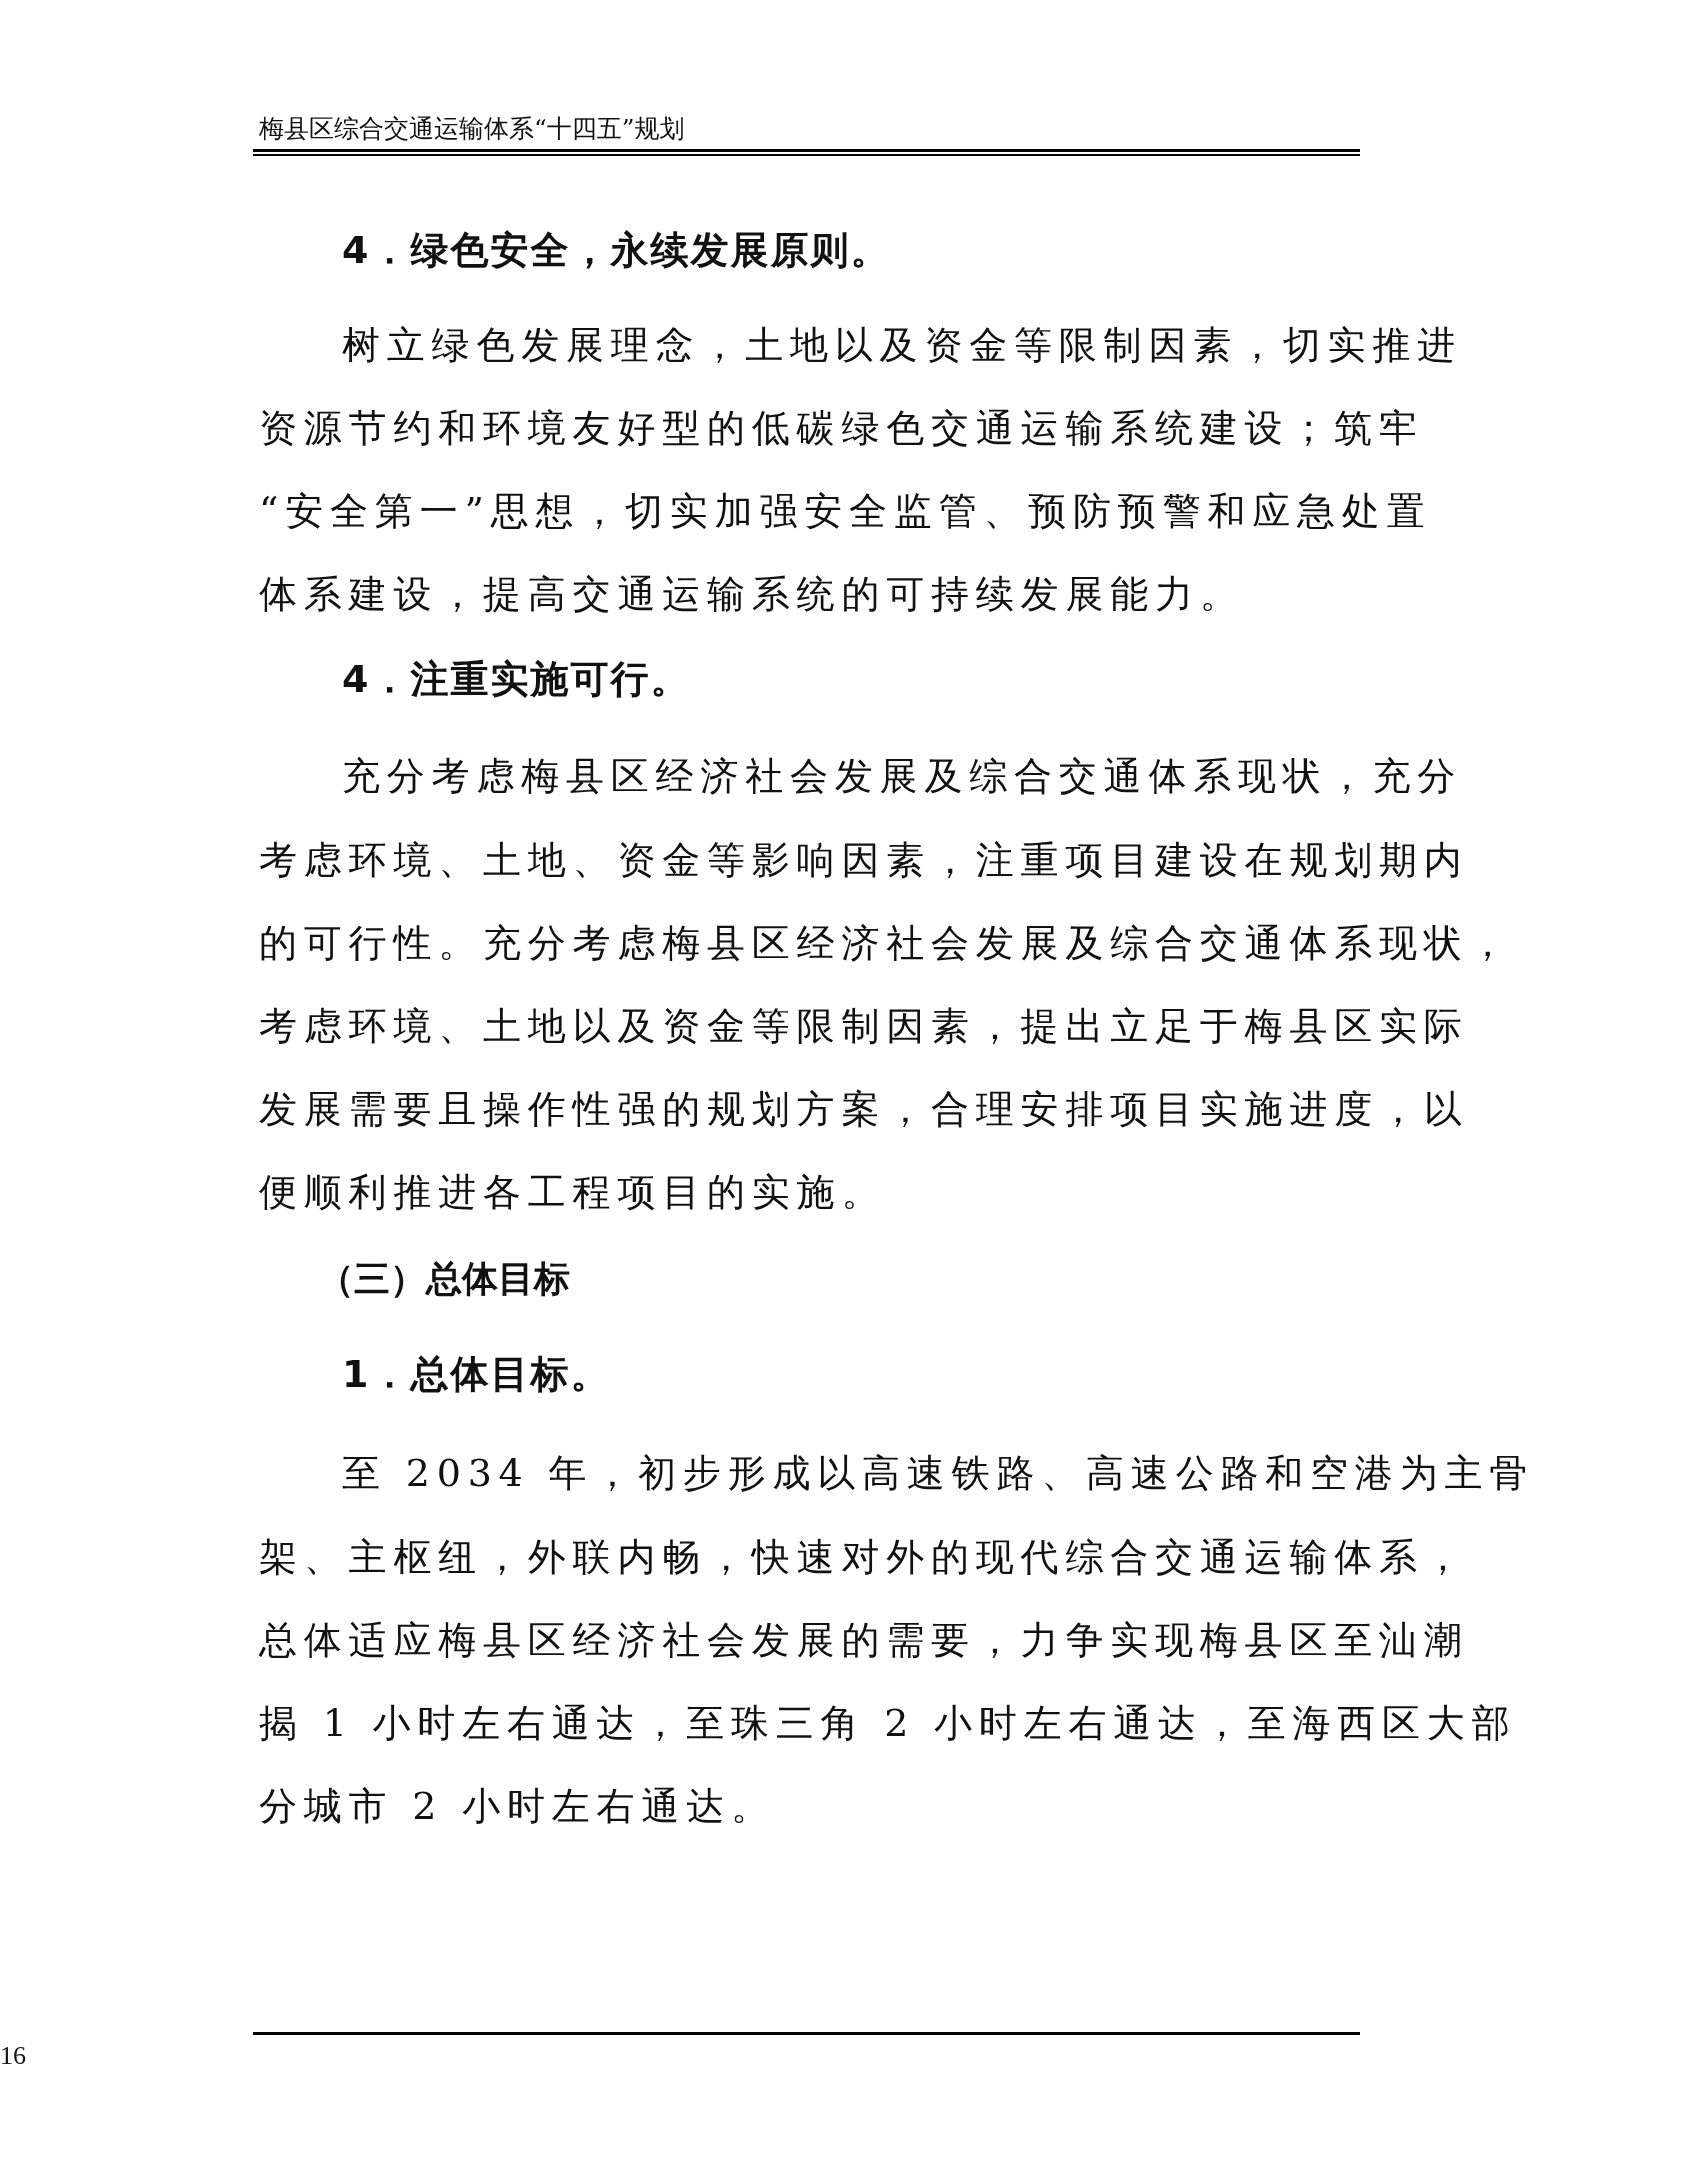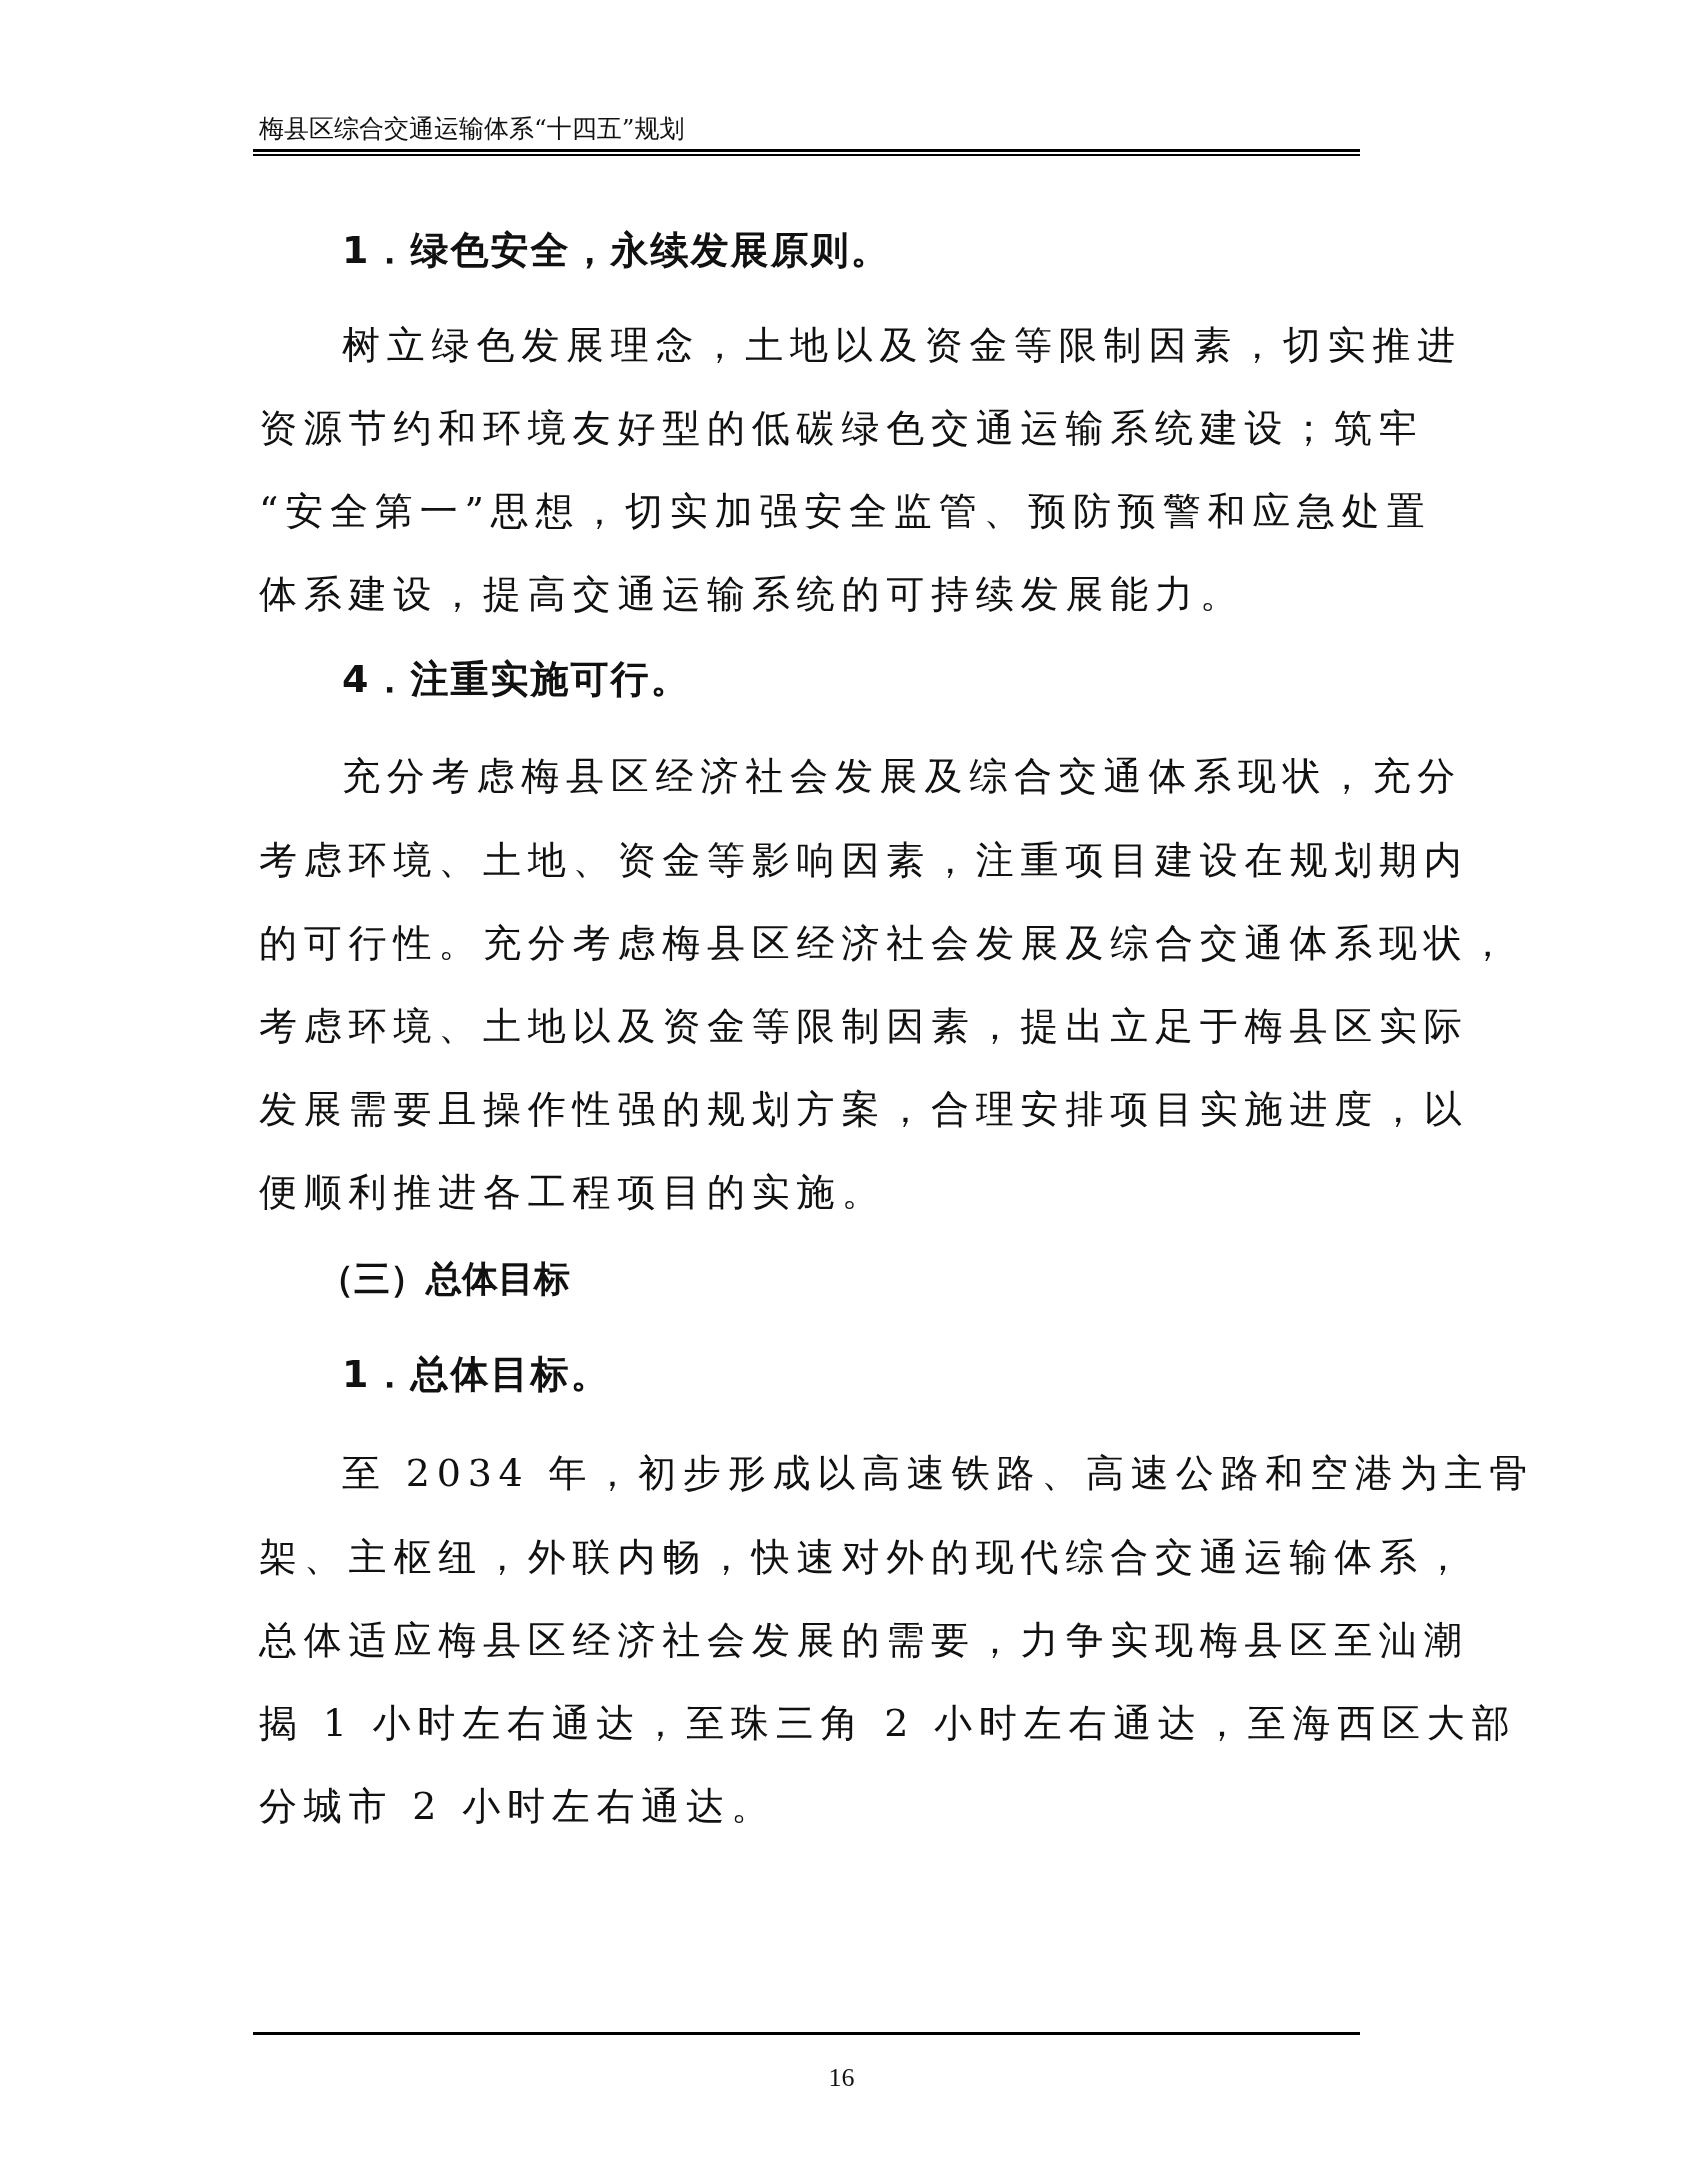--- a/index.html
+++ b/index.html
@@ -9,35 +9,35 @@
                   letter-spacing: 0px; line-height: 36px; white-space: nowrap; }
   .rule-thick { position: absolute; left: 253px; width: 1107px; top: 149px; height: 3px; background: #000; }
   .rule-thin  { position: absolute; left: 253px; width: 1107px; top: 154px; height: 2px; background: #000; }
   .content { position: absolute; left: 259px; top: 0; width: 1101px; }
   .line { position: absolute; left: 0; white-space: nowrap; font-size: 38px; line-height: 44px; }
   .body-line { letter-spacing: 6.8px; }
   .heading { font-family: "DejaVu Sans", "Liberation Sans", sans-serif; font-weight: bold; font-size: 38px; letter-spacing: 2px; }
   .subheading { font-family: "DejaVu Sans", "Liberation Sans", sans-serif; font-weight: bold; font-size: 36px; }
   .indent { left: 83px; }
   .footer-rule { position: absolute; left: 253px; width: 1107px; top: 2032px; height: 3px; background: #000; }
-  .page-number { position: absolute; left: 0; width: 1683px; top: 2041px; text-align: center;
-                 font-family: "Liberation Serif", serif; font-size: 26px; margin-top: 22px; }
+  .page-number { position: absolute; left: 0; width: 1683px; top: 2041px; text-align: left;
+                 font-family: "Liberation Serif", serif; font-size: 26px; }
 </style>
 </head>
 <body>
 
 <div>
   <div class="header-title">梅县区综合交通运输体系“十四五”规划</div>
   <div class="rule-thick"></div>
   <div class="rule-thin"></div>
 </div>
 
 <div class="content">
 
-  <div class="line heading indent" style="top:228px">1．绿色安全，永续发展原则。</div>
+  <div class="line heading indent" style="top:228px">4．绿色安全，永续发展原则。</div>
   <div class="line body-line indent" style="top:323px">树立绿色发展理念，土地以及资金等限制因素，切实推进</div>
   <div class="line body-line" style="top:406px">资源节约和环境友好型的低碳绿色交通运输系统建设；筑牢</div>
   <div class="line body-line" style="top:489px">“安全第一”思想，切实加强安全监管、预防预警和应急处置</div>
   <div class="line body-line" style="top:572px">体系建设，提高交通运输系统的可持续发展能力。</div>
 
   <div class="line heading indent" style="top:657px">4．注重实施可行。</div>
   <div class="line body-line indent" style="top:754px">充分考虑梅县区经济社会发展及综合交通体系现状，充分</div>
   <div class="line body-line" style="top:838px">考虑环境、土地、资金等影响因素，注重项目建设在规划期内</div>
   <div class="line body-line" style="top:921px">的可行性。充分考虑梅县区经济社会发展及综合交通体系现状，</div>
   <div class="line body-line" style="top:1004px">考虑环境、土地以及资金等限制因素，提出立足于梅县区实际</div>

